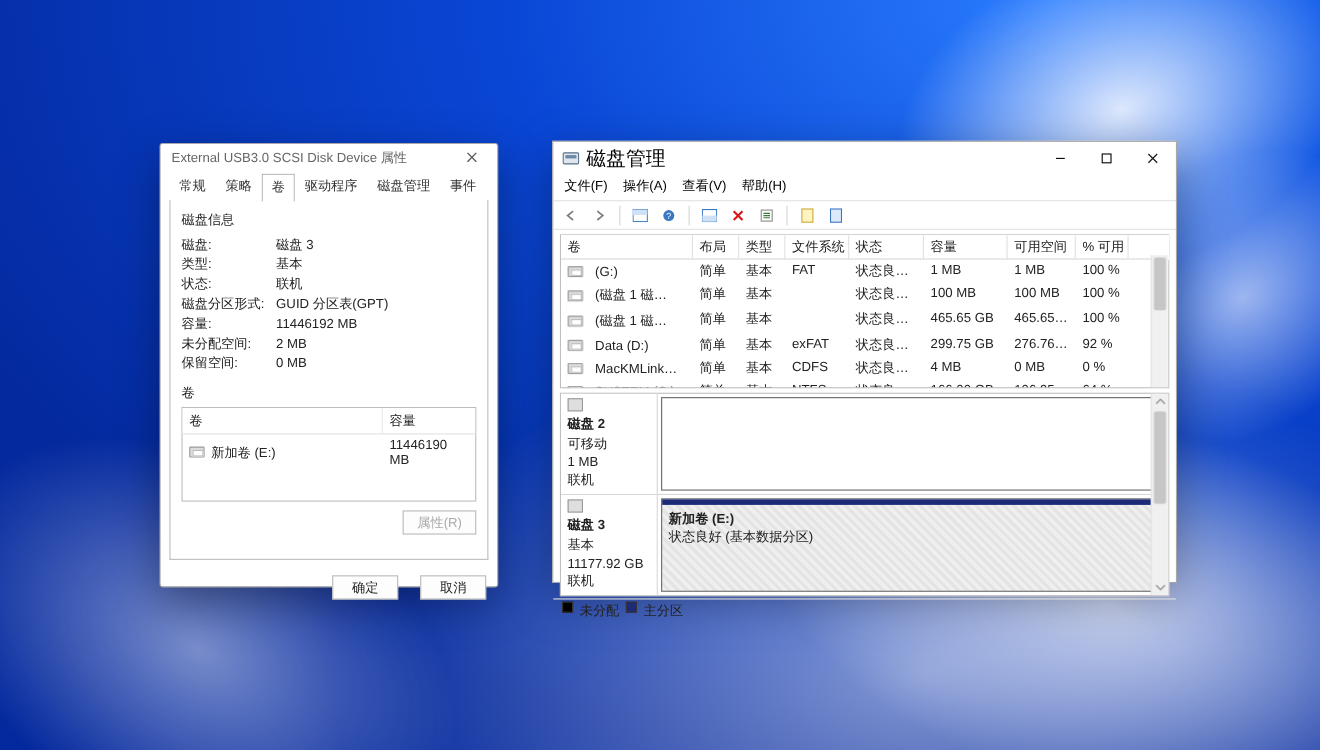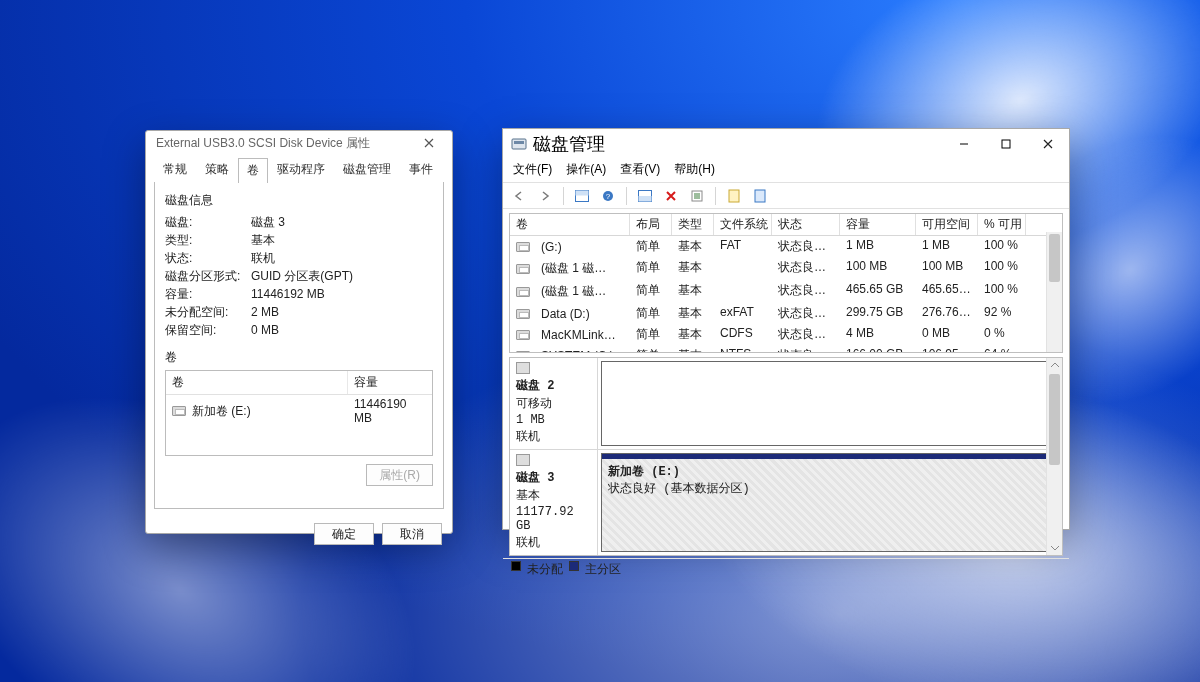--- a/index.html
+++ b/index.html
@@ -58,21 +58,21 @@
   .vol-head span { padding:3px 6px; font-size:12px; border-right:1px solid #e8e8e8; }
   .vol-head span.col-vol { width:182px; }
   .vol-head span.col-cap { flex:1; border-right:none; }
   .vol-row { display:flex; padding:2px 6px; }
   .vol-row .cell-vol { width:182px; display:flex; align-items:center; gap:6px;}
   .vol-row .cell-cap { flex:1; }
 
   .mini-drive-icon { width:14px; height:10px; background:#dcdcdc; border:1px solid #999; border-radius:1px; position:relative; }
   .mini-drive-icon::after{ content:""; position:absolute; left:2px; top:2px; width:8px; height:4px; background:#fff; border:1px solid #bbb; }
 
-  .props .footer { display:flex; justify-content:flex-end; gap:8px; padding:6px 10px 10px 10px; }
+  .props .footer { display:flex; justify-content:flex-end; gap:20px; padding:6px 10px 10px 10px; }
   .btn { min-width:60px; height:22px; border:1px solid #b9b9b9; background:#fdfdfd; display:flex; align-items:center; justify-content:center; padding:0 12px; }
   .btn.disabled{ color:#aaa; }
 
   
   .dm { left:502px; top:128px; width:568px; height:402px; }
   .dm .titlebar { height:30px; display:flex; align-items:center; padding-left:8px; }
   .dm .titlebar .icon { width:16px; height:16px; margin-right:6px; }
   .dm .titlebar .title{ flex:1; font-size:18px; color:#000; }
   .dm .caption-btns { display:flex; }
   .dm .caption-btn  { width:42px; height:30px; display:flex; align-items:center; justify-content:center; color:#222; }
@@ -88,21 +88,21 @@
   .dm .listhead{ display:flex; background:#fff; border-bottom:1px solid #d7d7d7; position:sticky; top:0;}
   .dm .listhead span{ padding:2px 6px; border-right:1px solid #e0e0e0; white-space:nowrap; overflow:hidden;}
   .c-vol{width:120px;} .c-layout{width:42px;} .c-type{width:42px;} .c-fs{width:58px;}
   .c-status{width:68px;} .c-cap{width:76px;} .c-free{width:62px;} .c-pct{width:48px; border-right:none;}
   .dm .listrow{ display:flex; padding:1px 0; }
   .dm .listrow span{ padding:1px 6px; white-space:nowrap; overflow:hidden; text-overflow:ellipsis;}
   .dm .listrow .c-vol{ display:flex; align-items:center; gap:5px;}
   .dm .list-scroll{position:absolute; right:0; top:18px; bottom:0; width:16px; background:#f0f0f0; border-left:1px solid #e2e2e2;}
   .dm .list-scroll .thumb{position:absolute; left:2px; right:2px; top:2px; height:40%; background:#c6c6c6; border-radius:2px;}
 
-  .dm .graph{ border:1px solid #bfbfbf; margin:0 6px 2px 6px; background:#fff;font-family:Liberation Mono, monospace; }
+  .dm .graph{ border:1px solid #bfbfbf; margin:0 6px 2px 6px; background:#fff; }
   .dm .diskbar{ display:flex; align-items:stretch; border-bottom:1px solid #d7d7d7; }
   .dm .diskinfo{ width:88px; padding:4px 6px; display:flex; flex-direction:column; gap:1px; border-right:1px solid #d7d7d7; background:#fff;}
   .dm .diskinfo b{font-weight:600;}
   .dm .disk-icon{width:14px;height:12px;background:#dedede;border:1px solid #9a9a9a;margin-bottom:2px;}
   .dm .diskpart-wrap{flex:1;display:flex;padding:3px;}
   .dm .part{ flex:1; border:1px solid #666; display:flex; flex-direction:column; padding:3px 6px;
              background: repeating-linear-gradient(45deg,#efefef,#efefef 3px,#e4e4e4 3px,#e4e4e4 6px);}
   .dm .part .stripe{ height:5px; background:#1c2a78; margin:-3px -6px 4px -6px;} 
   .dm .part.empty{ border:1px solid #666; background:#fff;}
 

